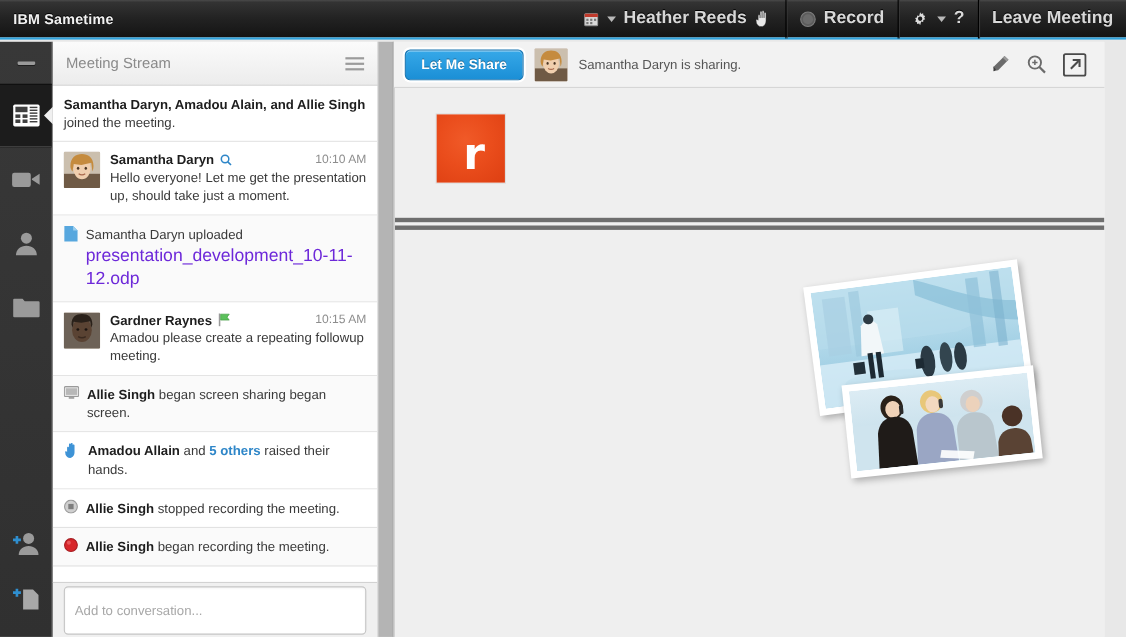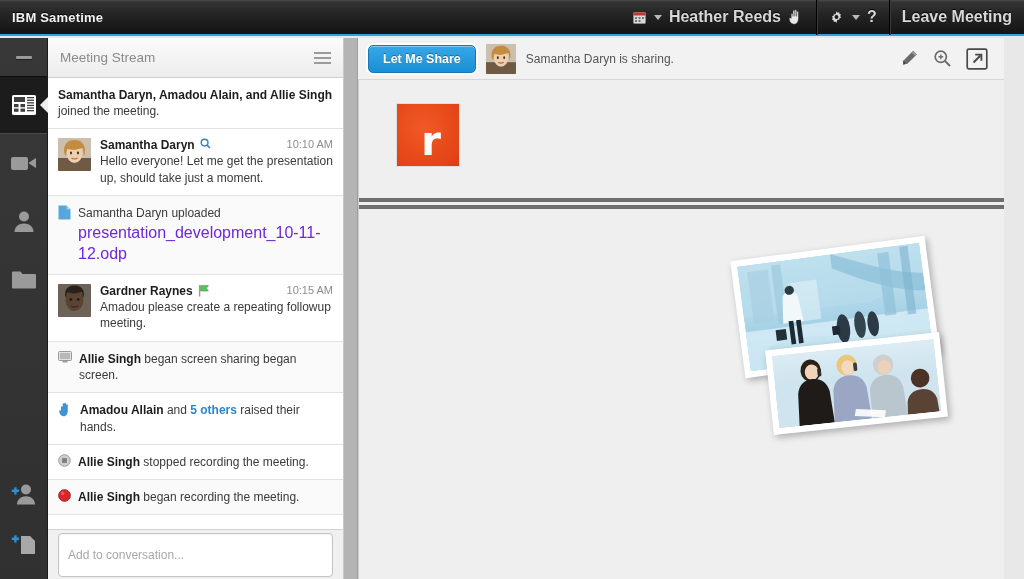--- a/index.html
+++ b/index.html
@@ -106,21 +106,21 @@
   .ev.alt { background: #fafafa; }
   .ev b { font-weight: bold; color: #1d1d1d; }
   .ev-join { font-weight: normal; }
 
   .msg { display: flex; gap: 9px; padding: 9px 10px; border-bottom: 1px solid #e2e2e2; background: #fff; }
   .avatar {
     width: 33px; height: 33px; flex: 0 0 33px; border-radius: 1px;
     background: #bfb3a6; overflow: hidden; position: relative;
   }
   .msg-body { flex: 1 1 auto; min-width: 0; }
-  .msg-head { display: flex; align-items: flex-start; gap: 5px; }
+  .msg-head { display: flex; align-items: center; gap: 5px; }
   .msg-name { font-size: 12px; font-weight: bold; color: #1d1d1d; }
   .msg-time { margin-left: auto; font-size: 11px; color: #8d8d8d; }
   .msg-text { font-size: 12px; color: #3a3a3a; line-height: 1.38; margin-top: 1px; }
 
   .ev-row { display: flex; align-items: flex-start; gap: 7px; }
   .ev-row .txt { flex: 1 1 auto; }
   .file-name { font-weight: normal; color: #6d28d9; margin-top: 3px; font-size: 16px; }
   .link { color: #2e86c8; font-weight: bold; }
 
   .compose {
@@ -223,20 +223,29 @@
       </span>
       <span class="caret"></span>
       <span class="tb-label">Heather Reeds</span>
       <span class="ico">
         <svg width="16" height="16" viewBox="0 0 16 16">
             <path d="M3.2 8.4V5.3c0-.5.4-.9.9-.9s.9.4.9.9v2.1V2.2c0-.5.4-.9.9-.9s.9.4.9.9v5.1V1.6c0-.5.4-.9.9-.9s.9.4.9.9v5.7V3.2c0-.5.4-.9.9-.9s.9.4.9.9v6.4c0 3.1-1.6 5.6-4.3 5.6-2.4 0-3.4-1.3-4.4-3.1L1.4 10c-.3-.5-.1-1 .4-1.2.5-.2 1 0 1.2.4l.2.2z" fill="#e8e8e8" stroke="#2a2a2a" stroke-width=".4"></path>
           </svg>
       </span>
     </div>
 
+    <div class="tb-group">
+      <span class="ico">
+        <svg width="15" height="15" viewBox="0 0 15 15">
+            <circle cx="7.5" cy="7.5" r="6.6" fill="#5c5c5c" stroke="#7d7d7d"></circle>
+            <circle cx="7.5" cy="7.5" r="4.6" fill="#6b6b6b"></circle>
+          </svg>
+      </span>
+      <span class="tb-label">Record</span>
+    </div>
 
     <div class="tb-group">
       <span class="ico">
         <svg width="15" height="15" viewBox="0 0 16 16">
             <path d="M8 1.2l1 1.6 1.9-.5.2 1.9 1.8.7-1 1.6 1 1.6-1.8.7-.2 1.9-1.9-.5L8 13.8l-1-1.6-1.9.5-.2-1.9-1.8-.7 1-1.6-1-1.6 1.8-.7.2-1.9 1.9.5z" fill="#dcdcdc"></path>
             <circle cx="8" cy="7.5" r="2.1" fill="#1c1c1c"></circle>
           </svg>
       </span>
       <span class="caret"></span>
       <span class="tb-label">?</span>

